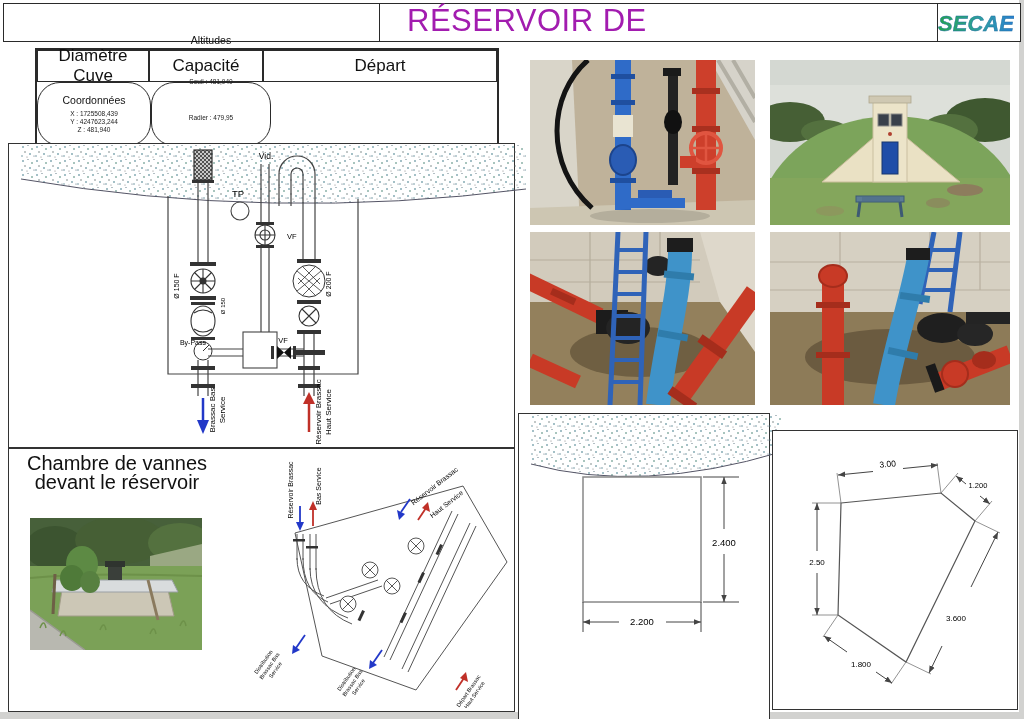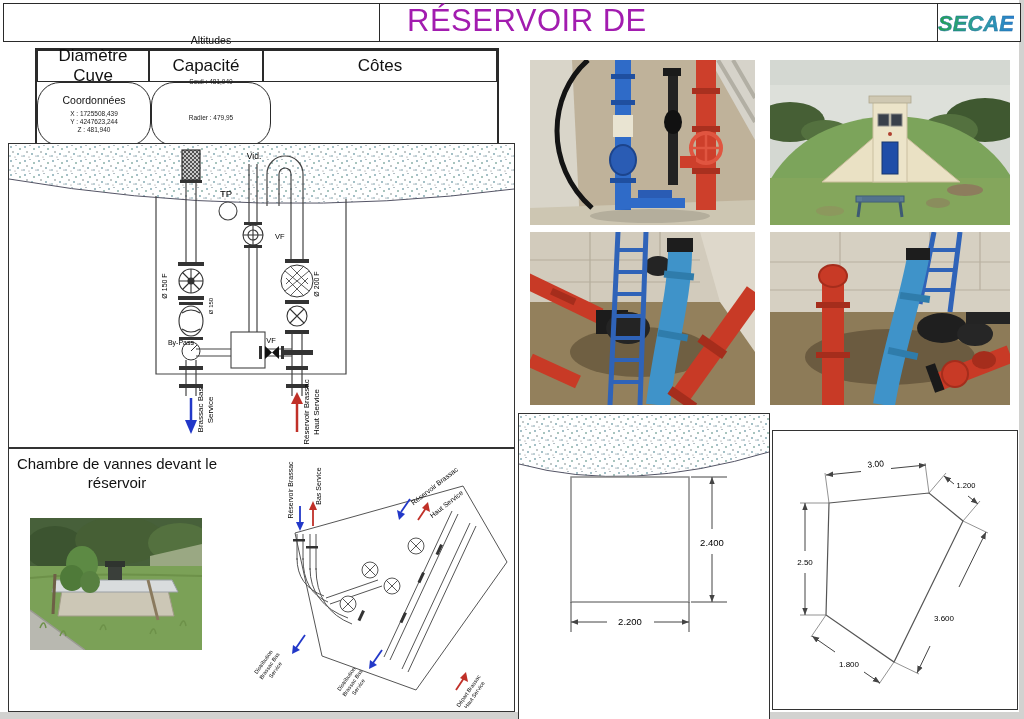--- a/index.html
+++ b/index.html
@@ -13,22 +13,22 @@
   .logo-box{right:0;top:0;width:82px;height:37px;border-left:1px solid #2a2a2a;display:flex;align-items:center;justify-content:flex-start;}
   
   .spec{left:35px;top:48px;width:460px;border:2px solid #2a2a2a;border-collapse:collapse;}
   .spec .row{display:flex;}
   .cell{border:1px solid #2a2a2a;box-sizing:border-box;display:flex;flex-direction:column;align-items:center;justify-content:center;text-align:center;}
   .hcell{font-size:17px;height:32px;justify-content:center;}
   .c1{width:114px;} .c2{width:112px;} .c3{width:234px;} .c3a{width:114px;} .c3b{width:120px;gap:28px;}
   .vcell{height:64px;font-size:13px;border-radius:23px;}
   .sub-title{font-size:10.5px;margin-bottom:4px;}
   .tiny{font-size:6.5px;line-height:8px;color:#222;}
-  .panel{border:1px solid #333;background:#fff;box-sizing:border-box;}
-  .chamber-title{left:14px;top:454px;width:206px;text-align:center;font-size:15px;line-height:19px;}
+  .panel{border:1px solid #333;background:#fff;box-sizing:border-box;padding-left:12px;}
+  .chamber-title{left:14px;top:454px;width:206px;text-align:center;font-size:20px;line-height:19px;}
   svg text{font-family:"Liberation Sans",sans-serif;}
 </style>
 </head>
 <body>
 
 <div class="page">
 
   <div class="abs header">
     <div class="abs header-divider"></div>
     <div class="abs page-title">RÉSERVOIR DE</div>
@@ -43,21 +43,21 @@
         </defs>
         <text x="38" y="24" text-anchor="middle" font-size="22" font-weight="bold" font-style="italic" fill="url(#lg-grad)" stroke="#1b6a9e" stroke-width="0.4">SECAE</text>
       </svg>
     </div>
   </div>
 
   <div class="abs spec">
     <div class="row">
       <div class="cell hcell c2">Diamètre Cuve</div>
       <div class="cell hcell c1">Capacité</div>
-      <div class="cell hcell c3">Côtes</div>
+      <div class="cell hcell c3">Départ</div>
     </div>
     <div class="row">
       <div class="cell vcell c3a">
         <div class="sub-title">Coordonnées</div>
         <div class="tiny">X : 1725508,439</div>
         <div class="tiny">Y : 4247623,244</div>
         <div class="tiny">Z : 481,940</div>
       </div>
       <div class="cell vcell c3b">
         <div class="sub-title">Altitudes</div>

